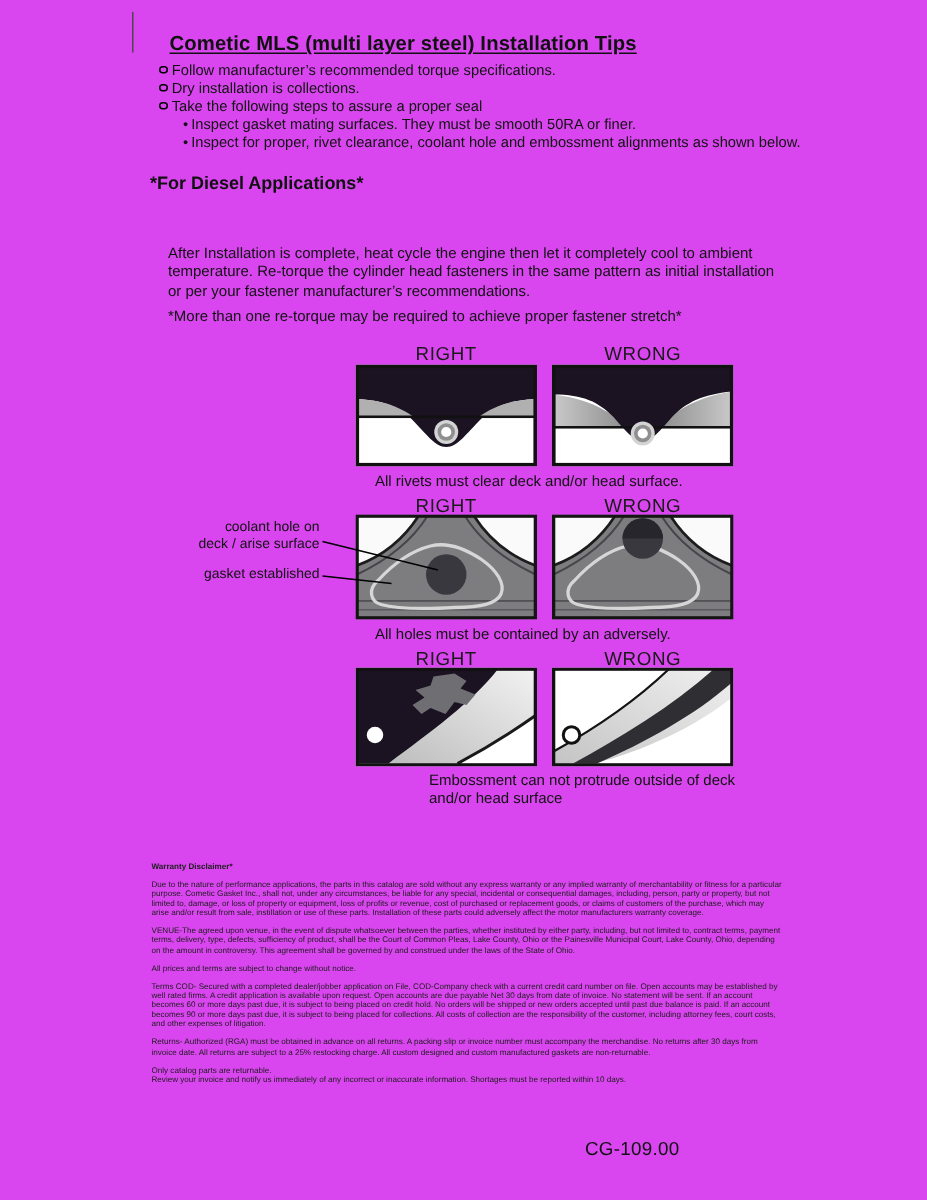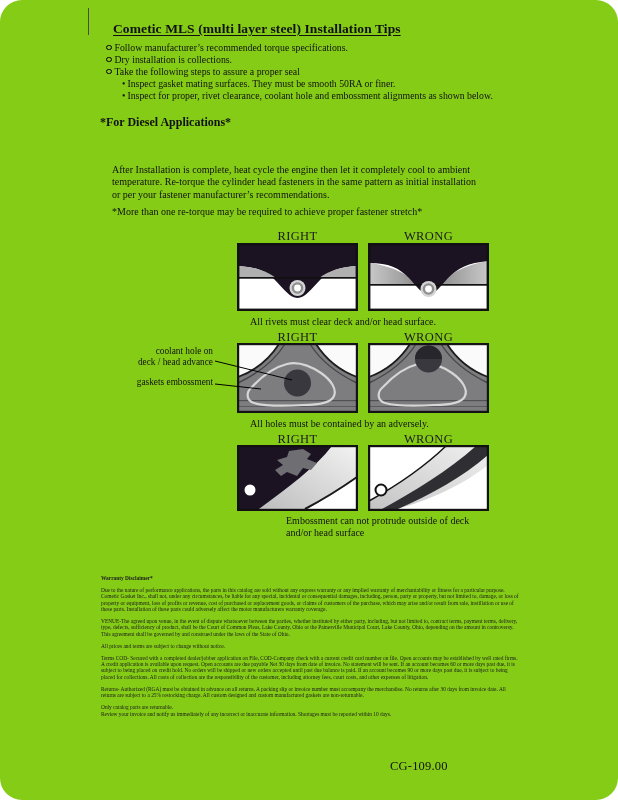--- a/index.html
+++ b/index.html
@@ -1,17 +1,17 @@
 <!DOCTYPE html>
 <html><head>
 <meta charset="utf-8">
 <style>
   html,body{margin:0;padding:0;background:#ffffff;}
-  .page{position:relative;width:618px;height:800px;background:#84cc16;overflow:hidden;
-        font-family:Liberation Serif, serif;color:#111;border-radius:22px;}
+  .page{position:relative;width:618px;height:800px;background:#d946ef;overflow:hidden;
+        font-family:Liberation Sans, sans-serif;color:#111;}
   .edge-mark{position:absolute;left:88px;top:8px;width:1px;height:27px;background:#4a4a4a;}
   .title{position:absolute;left:113px;top:21px;margin:0;font-size:13.5px;font-weight:bold;
          text-decoration:underline;text-underline-offset:2px;letter-spacing:.1px;}
   .tips{position:absolute;left:106px;top:42px;font-size:9.8px;line-height:12px;}
   .tip-row{display:flex;align-items:baseline;}
   .odot{display:inline-block;width:3.5px;height:3.5px;border:1px solid #000;border-radius:50%;
         margin-right:3px;position:relative;top:-1px;flex:0 0 auto;}
   .sub{margin-left:16px;}
   .bdot{display:inline-block;margin-right:2px;font-size:9.8px;}
   .diesel-h{position:absolute;left:100px;top:115px;margin:0;font-size:12px;font-weight:bold;text-align:right;}
@@ -107,22 +107,22 @@
       <rect x="1.2" y="1.2" width="118.6" height="65.6" fill="none" stroke="#111" stroke-width="2.4"></rect>
     </svg>
   </div>
 
   <div class="fig-caption" style="top:316px;">All rivets must clear deck and/or head surface.</div>
 
   <div class="fig-label" style="left:237px;top:330px;">RIGHT</div>
   <div class="fig-label" style="left:368px;top:330px;">WRONG</div>
 
   <div class="ann ann-coolant">coolant hole on
-deck / head advance</div>
-  <div class="ann ann-emboss">gaskets embossment</div>
+deck / arise surface</div>
+  <div class="ann ann-emboss">gasket established</div>
 
   <div class="fig-box" style="left:237px;top:343px;">
     <svg width="121" height="70" viewBox="0 0 121 70">
       <rect x="0" y="0" width="121" height="70" fill="#7d7d80"></rect>
       <rect x="1" y="57" width="119" height="1.2" fill="#515155"></rect>
       <rect x="1" y="63" width="119" height="1" fill="#5a5a5e"></rect>
       <path d="M1,1 H42 C33,15 20,27 1,34 Z" fill="#fafafa"></path>
       <path d="M42,1 C33,15 20,27 1,34" fill="none" stroke="#1c1c1c" stroke-width="1.8"></path>
       <path d="M48,1 C38,17 22,30 1,40" fill="none" stroke="#46464a" stroke-width="1.4"></path>
       <path d="M120,1 H79 C88,15 101,27 120,34 Z" fill="#fafafa"></path>

